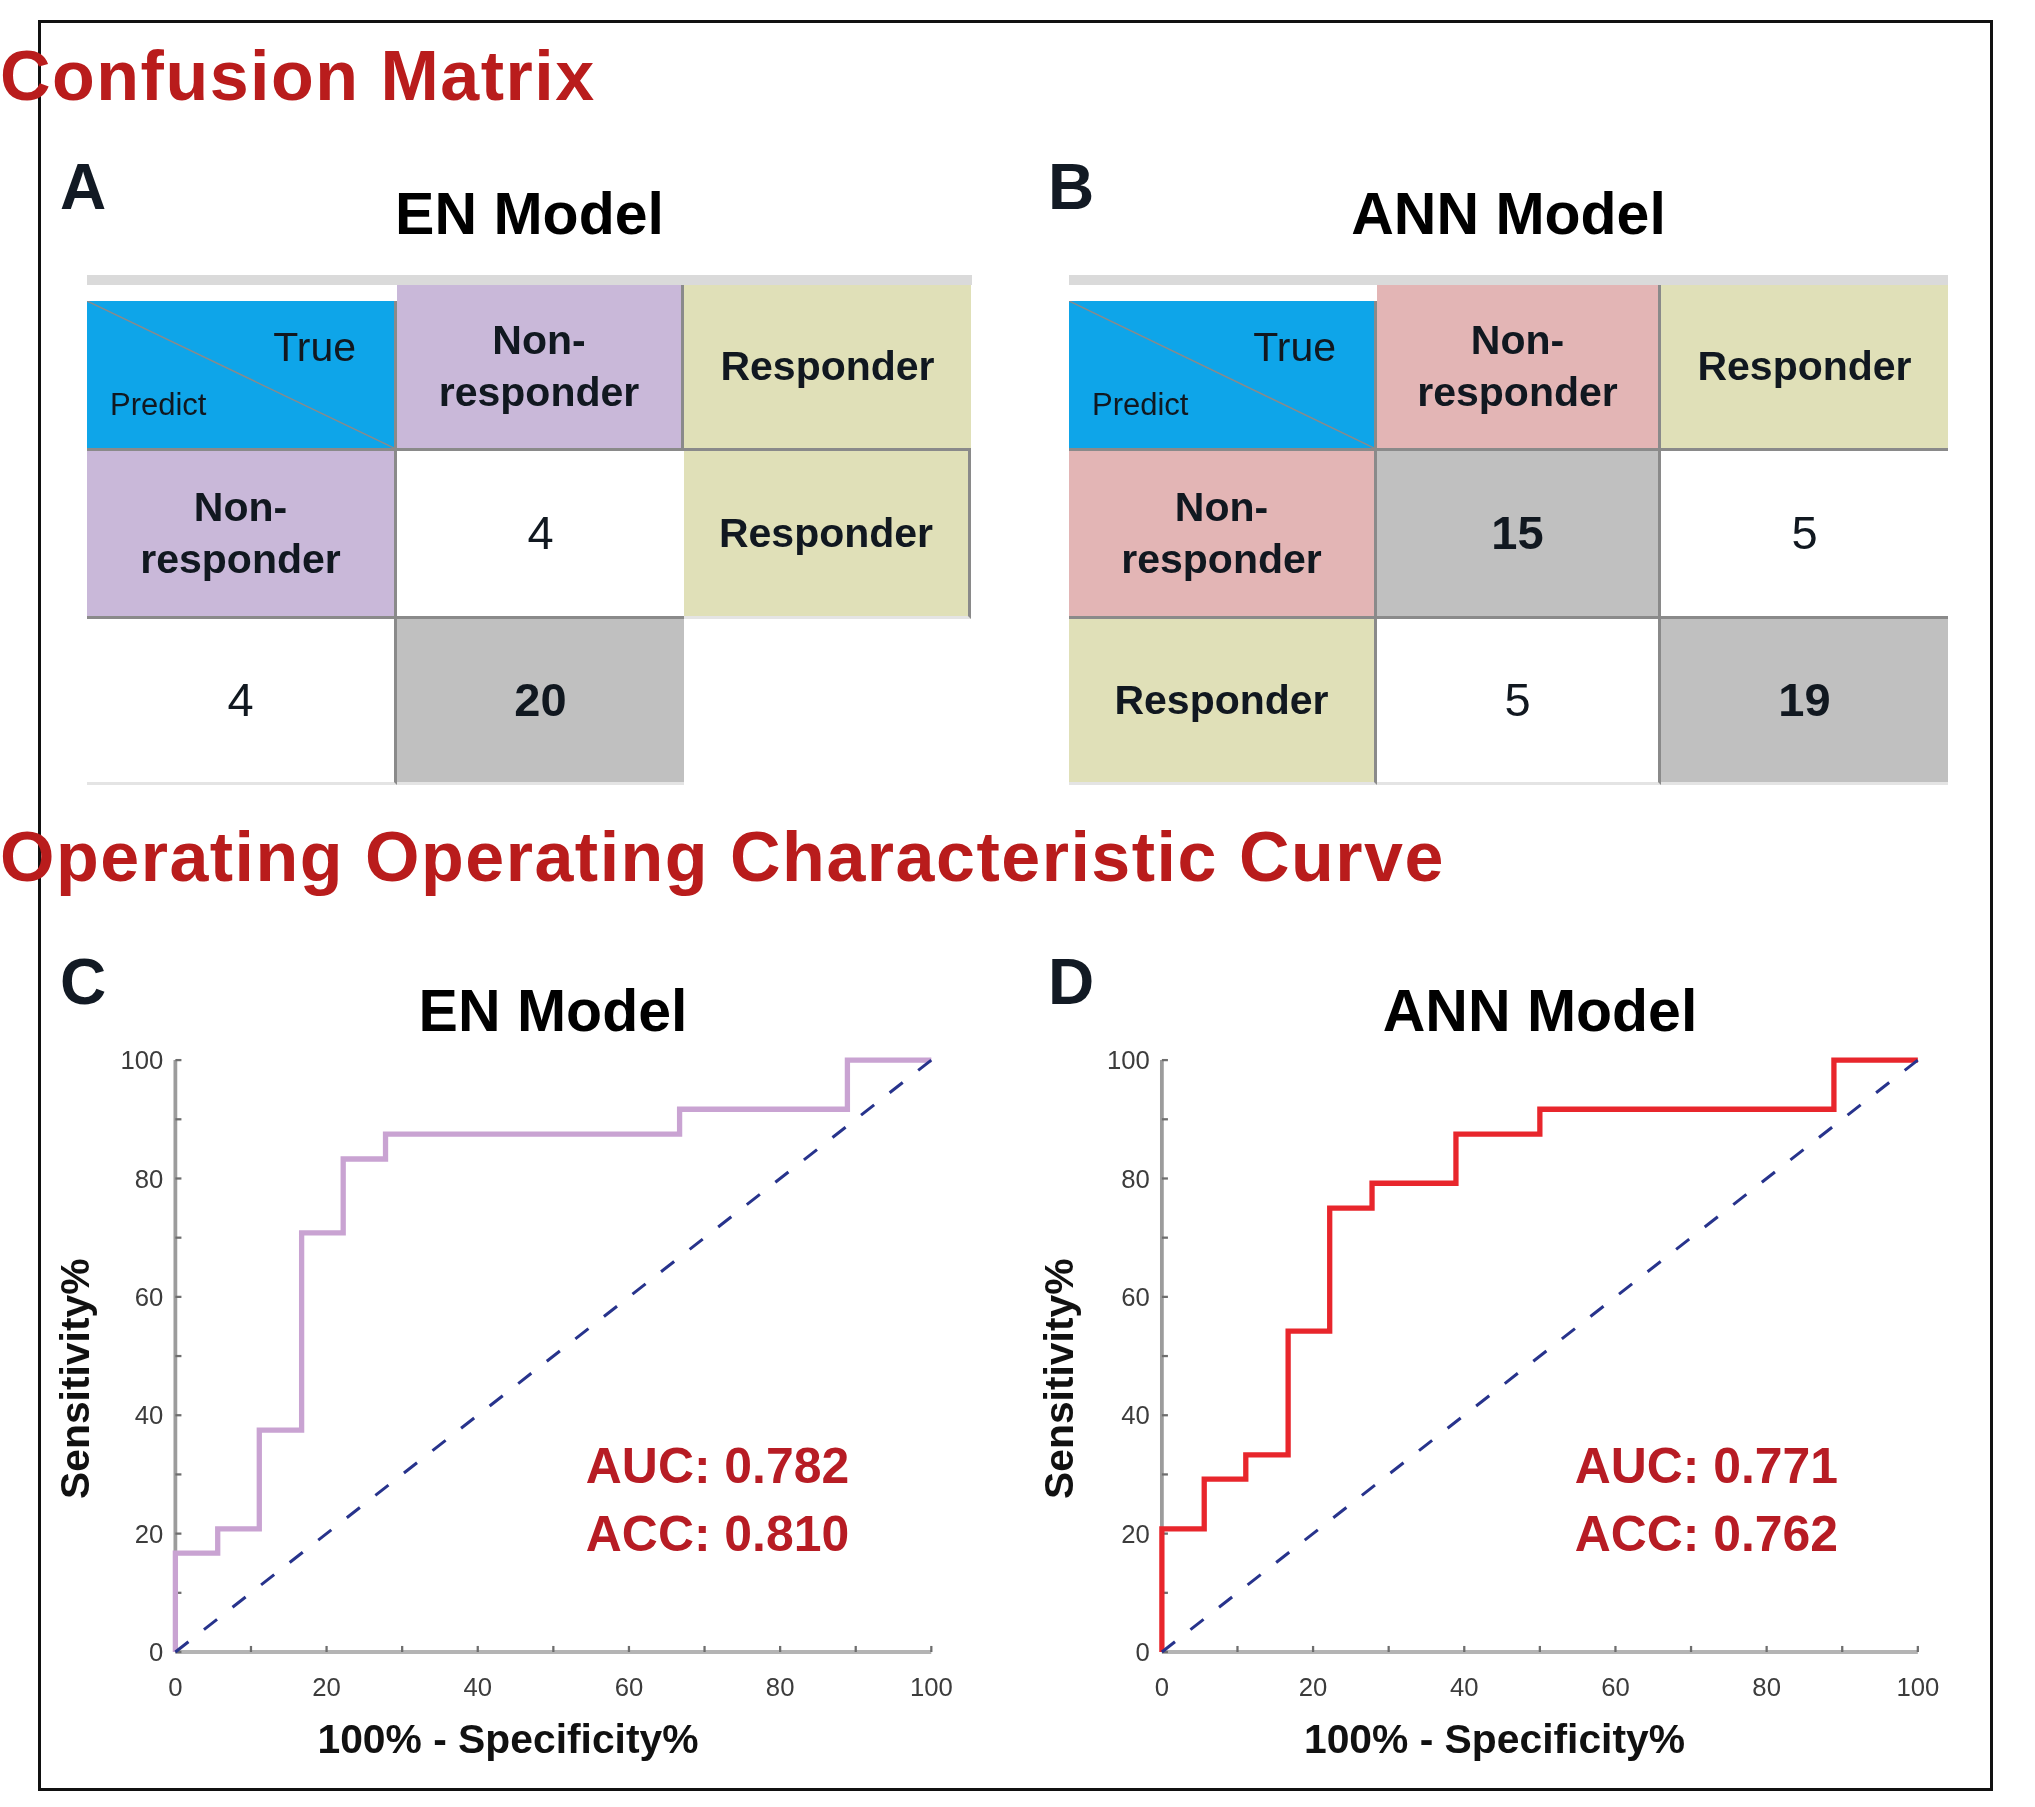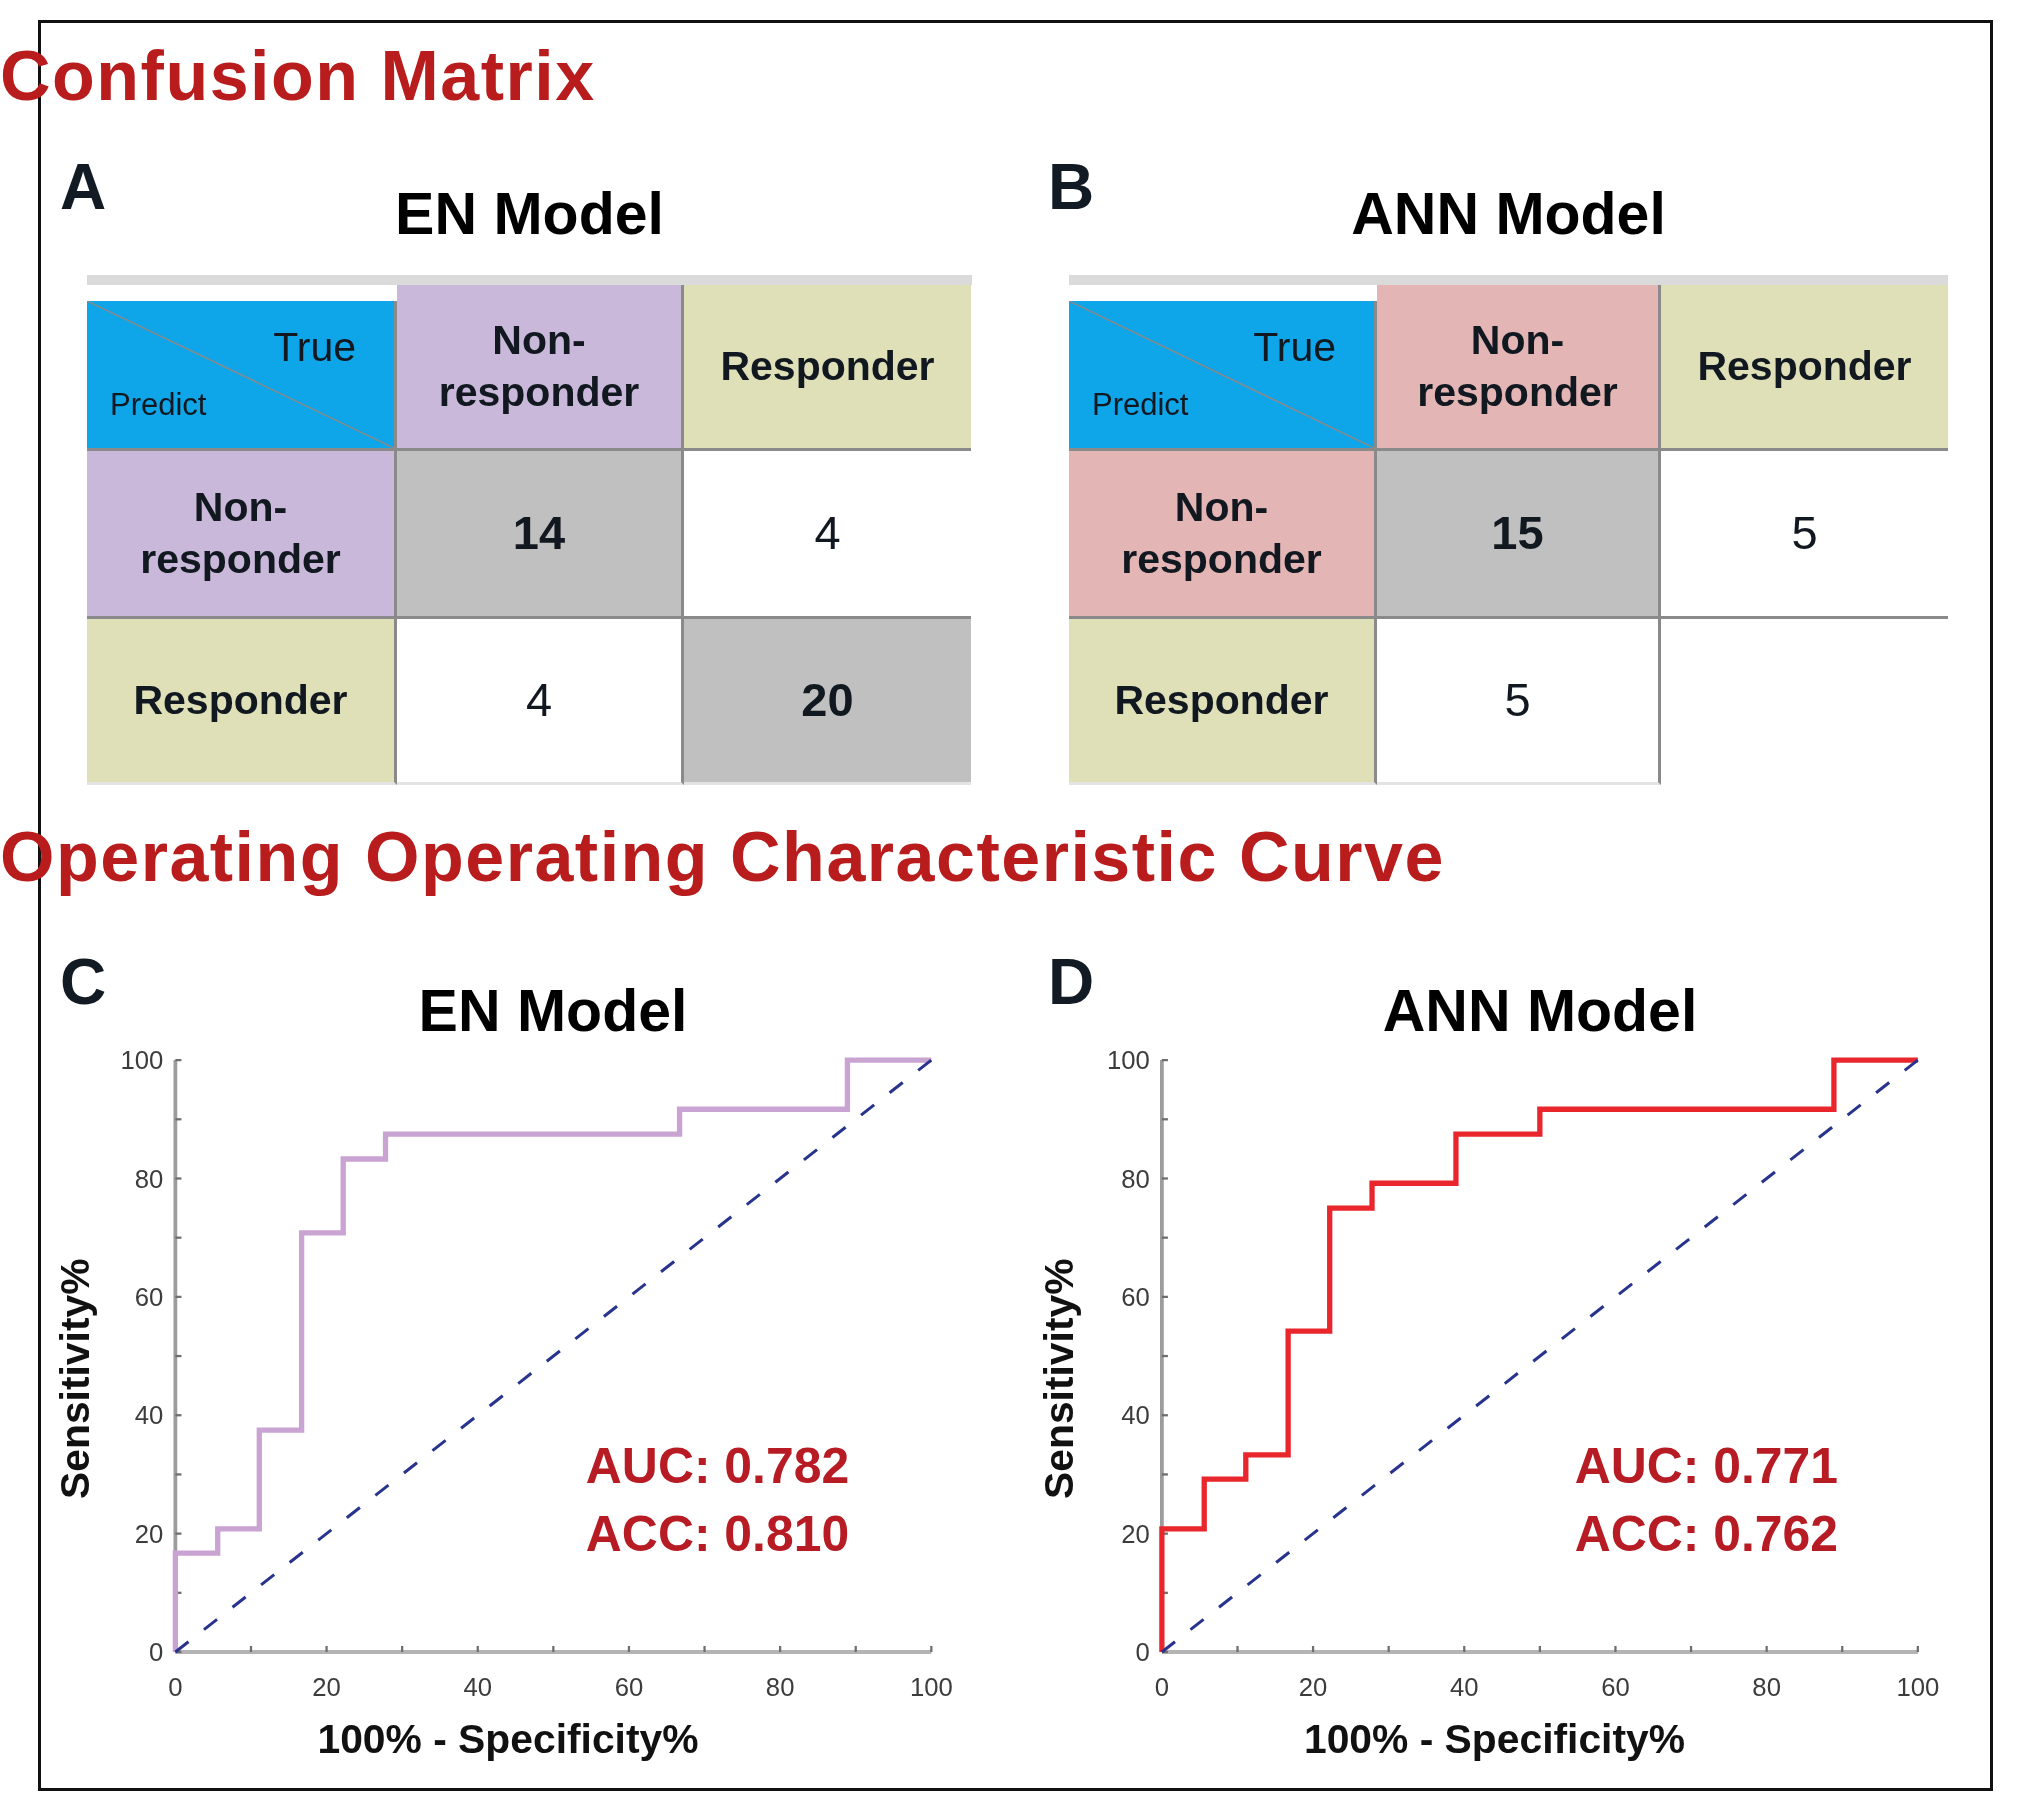--- a/index.html
+++ b/index.html
@@ -51,21 +51,20 @@
     </svg>
     <span class="true-lbl">True</span>
     <span class="pred-lbl">Predict</span>
   </div>
   <div class="cell hdr" style="background:#c9b8d9; white-space:pre-line;">Non-
 responder</div>
   <div class="cell hdr last-col" style="background:#e0e0b8;">Responder</div>
 
   <div class="cell hdr" style="background:#c9b8d9; white-space:pre-line;">Non-
 responder</div>
-  <div class="cell num bold gray">14</div>
   <div class="cell num white last-col">4</div>
 
   <div class="cell hdr last-row" style="background:#e0e0b8;">Responder</div>
   <div class="cell num white last-row">4</div>
   <div class="cell num bold gray last-row last-col">20</div>
 </div>
 
 <div class="panel-letter" style="left:1048px; top:150px;">B</div>
 <div class="sub-title" style="left:1069px; width:879px; top:180px;">ANN Model</div>
 
@@ -81,20 +80,21 @@
 responder</div>
   <div class="cell hdr last-col" style="background:#e0e0b8;">Responder</div>
 
   <div class="cell hdr" style="background:#e3b5b5; white-space:pre-line;">Non-
 responder</div>
   <div class="cell num bold gray">15</div>
   <div class="cell num white last-col">5</div>
 
   <div class="cell hdr last-row" style="background:#e0e0b8;">Responder</div>
   <div class="cell num white last-row">5</div>
+  <div class="cell num bold gray last-row last-col">19</div>
 </div>
 
 <div class="panel-letter" style="left:60px; top:945px;">C</div>
 <div class="sub-title" style="left:175px; width:756px; top:977px;">EN Model</div>
 <div class="panel-letter" style="left:1048px; top:945px;">D</div>
 <div class="sub-title" style="left:1162px; width:756px; top:977px;">ANN Model</div>
 
 <svg class="roc" id="roc-c" width="2035" height="1808" viewBox="0 0 2692 2391">
     <line x1="232" y1="2185" x2="232" y2="1402" stroke="#9c9c9c" stroke-width="5"></line>
     <line x1="232" y1="2185" x2="1232" y2="2185" stroke="#b4b4b4" stroke-width="5"></line>

